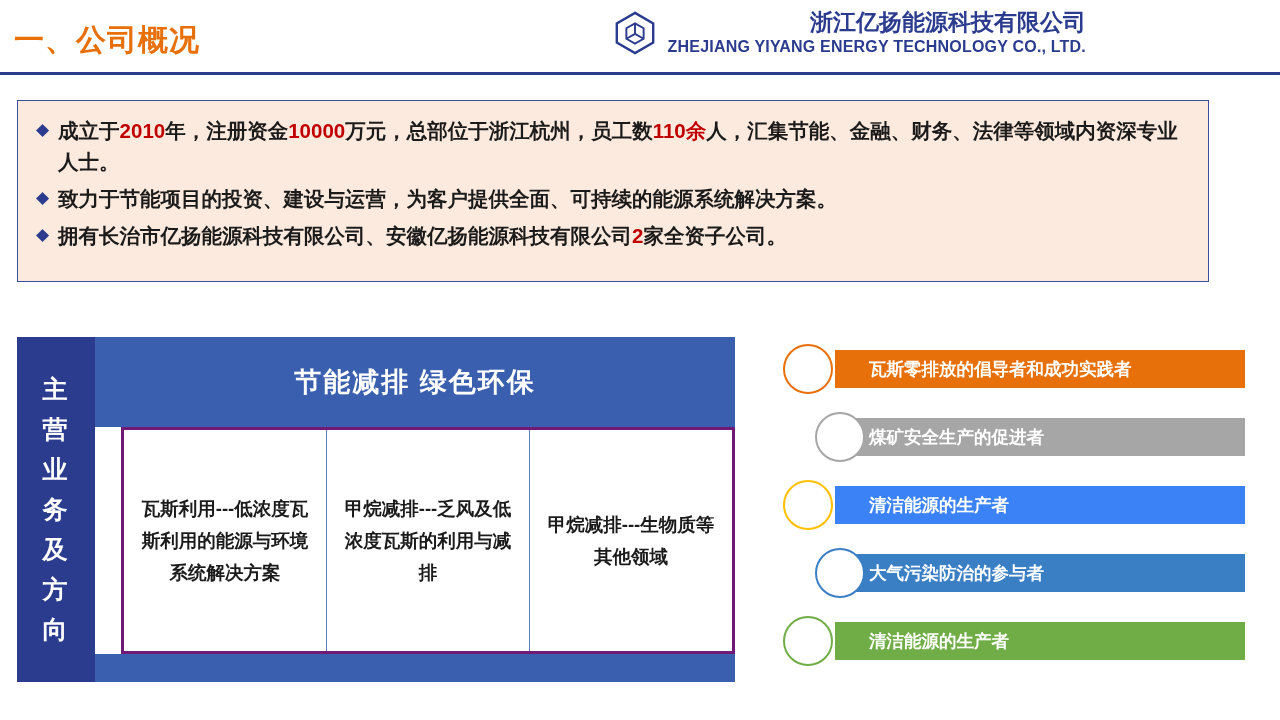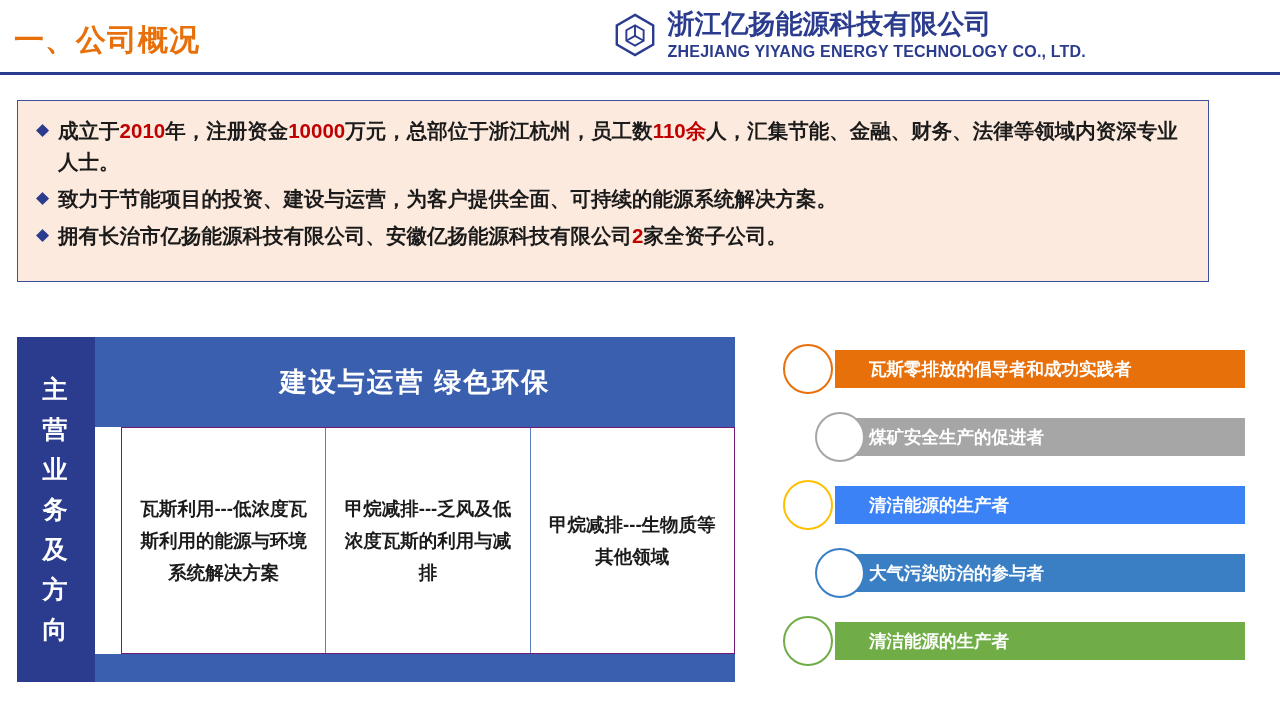--- a/index.html
+++ b/index.html
@@ -41,25 +41,26 @@
     right: 10px; top: 10px;
     display: flex;
     align-items: center;
     gap: 10px;
   }
   .logo-mark {
     width: 46px; height: 46px;
     display: block;
   }
   .logo-text-cn {
-    font-size: 27px;
+    font-size: 23px;
     font-weight: bold;
     color: #2b3c8e;
     line-height: 1.1;
     white-space: nowrap;
+    text-align: right;
   }
   .logo-text-en {
     font-size: 16px;
     font-weight: bold;
     color: #2b3c8e;
     letter-spacing: 0.2px;
     white-space: nowrap;
     margin-top: 3px;
   }
 
@@ -125,21 +126,21 @@
     display: flex;
     align-items: center;
     justify-content: center;
     letter-spacing: 2px;
   }
   .biz-table {
     position: absolute;
     left: 104px; top: 90px;
     width: 614px; height: 227px;
     display: flex;
-    border: 1px solid #701a75;
+    border: 3px solid #701a75;
     box-sizing: border-box;
     background: #ffffff;
   }
   .biz-cell {
     flex: 1 1 0;
     display: flex;
     align-items: center;
     justify-content: center;
     text-align: center;
     font-size: 18.5px;
@@ -231,21 +232,21 @@
 <div class="biz-panel">
   <div class="biz-sidebar" id="biz-sidebar">
       <div>主</div>
       <div>营</div>
       <div>业</div>
       <div>务</div>
       <div>及</div>
       <div>方</div>
       <div>向</div>
     </div>
-  <div class="biz-header">建设与运营 绿色环保</div>
+  <div class="biz-header">节能减排 绿色环保</div>
   <div class="biz-table" id="biz-table">
       <div class="biz-cell">瓦斯利用---低浓度瓦斯利用的能源与环境系统解决方案</div>
       <div class="biz-cell">甲烷减排---乏风及低浓度瓦斯的利用与减排</div>
       <div class="biz-cell">甲烷减排---生物质等其他领域</div>
     </div>
   <div class="biz-footer"></div>
 </div>
 
 <div class="badges" id="badges">
     <div class="badge-row" style="top: 0px;">

